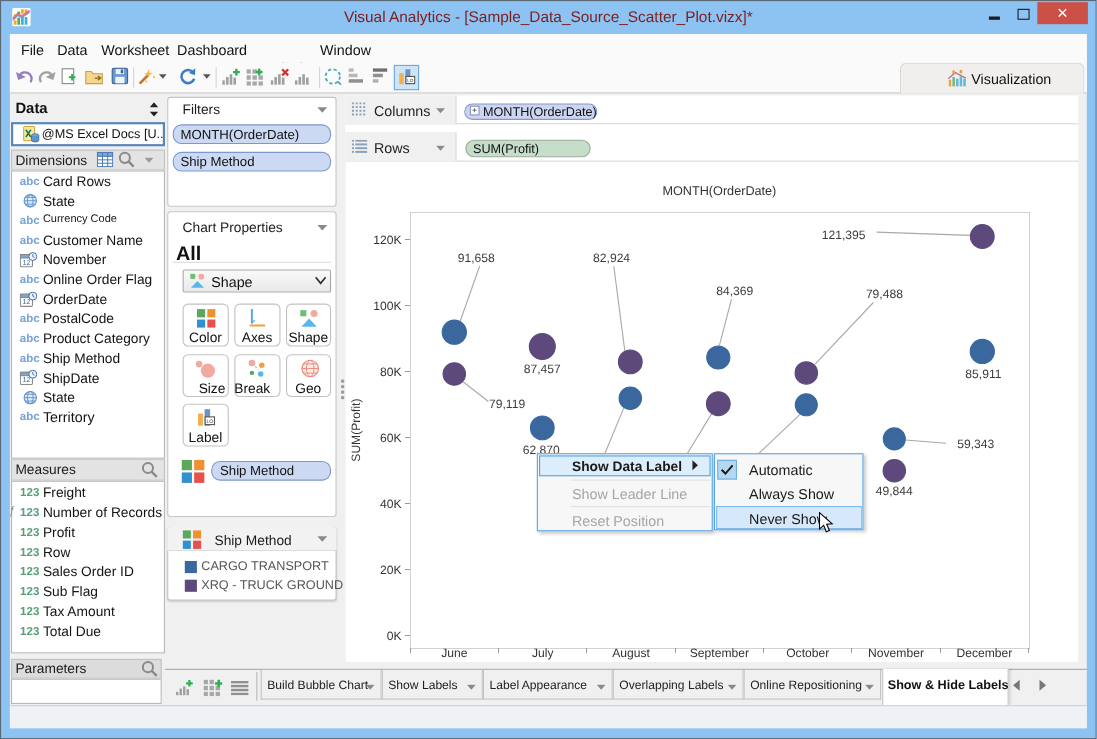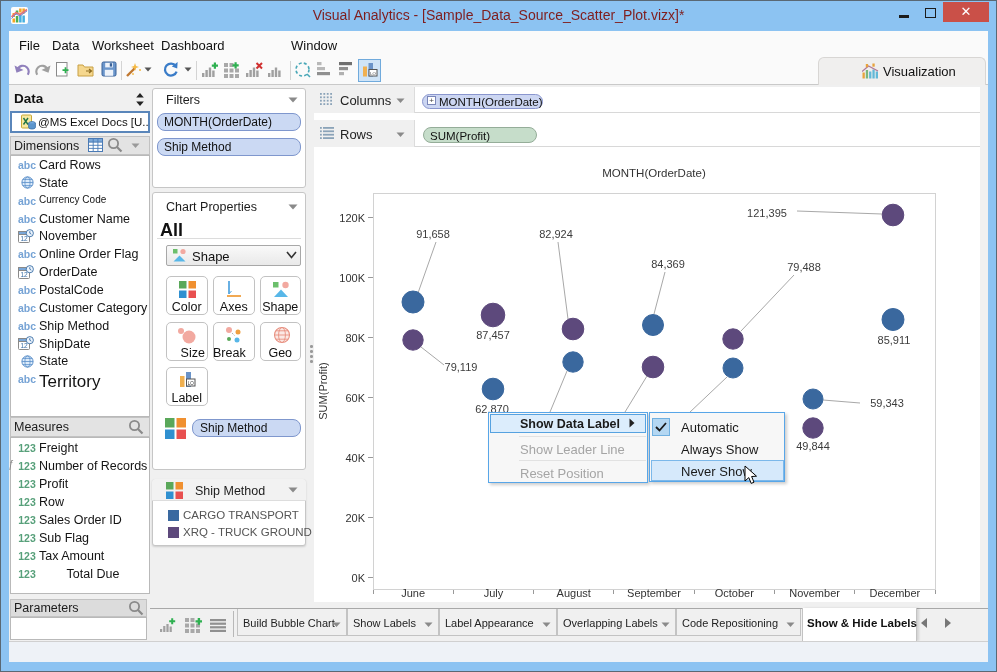--- a/index.html
+++ b/index.html
@@ -199,39 +199,39 @@
 <rect x="0.5" y="2.5" width="11" height="11" rx="1" fill="#fff" stroke="#8a8a8a"></rect>
 <rect x="0.5" y="2.5" width="11" height="3" fill="#7aa7d8" stroke="#8a8a8a"></rect>
 <text x="6" y="11.6" font-size="6.5" fill="#3a6ea5" text-anchor="middle" font-family="Liberation Sans">12</text>
 <circle cx="11.8" cy="4.2" r="3.6" fill="#eef5fd" stroke="#3a6ea5" stroke-width="0.9"></circle>
 <path d="M11.8 2.2 V4.2 L13.3 5.2" stroke="#3a6ea5" stroke-width="0.9" fill="none"></path>
 </svg>
 <div class="abs" style="left:39px;top:265.09999999999997px;width:108px;height:14px;font-size:12.5px;color:#141414;white-space:nowrap;">OrderDate</div>
 <div class="abs" style="left:17px;top:283.95px;width:20px;height:12px;font-size:10.5px;font-weight:bold;color:#76a3d5;text-align:center;">abc</div>
 <div class="abs" style="left:39px;top:282.95px;width:108px;height:14px;font-size:12.5px;color:#141414;white-space:nowrap;">PostalCode</div>
 <div class="abs" style="left:17px;top:301.8px;width:20px;height:12px;font-size:10.5px;font-weight:bold;color:#76a3d5;text-align:center;">abc</div>
-<div class="abs" style="left:39px;top:300.8px;width:108px;height:14px;font-size:12.5px;color:#141414;white-space:nowrap;">Customer Category</div>
+<div class="abs" style="left:39px;top:300.8px;width:108px;height:14px;font-size:12.5px;color:#141414;white-space:nowrap;">Product Category</div>
 <div class="abs" style="left:17px;top:319.65000000000003px;width:20px;height:12px;font-size:10.5px;font-weight:bold;color:#76a3d5;text-align:center;">abc</div>
 <div class="abs" style="left:39px;top:318.65000000000003px;width:108px;height:14px;font-size:12.5px;color:#141414;white-space:nowrap;">Ship Method</div>
 <svg class="abs" style="left:18px;top:336.00000000000006px" width="16" height="15" viewBox="0 0 16 15">
 <rect x="0.5" y="2.5" width="11" height="11" rx="1" fill="#fff" stroke="#8a8a8a"></rect>
 <rect x="0.5" y="2.5" width="11" height="3" fill="#7aa7d8" stroke="#8a8a8a"></rect>
 <text x="6" y="11.6" font-size="6.5" fill="#3a6ea5" text-anchor="middle" font-family="Liberation Sans">12</text>
 <circle cx="11.8" cy="4.2" r="3.6" fill="#eef5fd" stroke="#3a6ea5" stroke-width="0.9"></circle>
 <path d="M11.8 2.2 V4.2 L13.3 5.2" stroke="#3a6ea5" stroke-width="0.9" fill="none"></path>
 </svg>
 <div class="abs" style="left:39px;top:336.50000000000006px;width:108px;height:14px;font-size:12.5px;color:#141414;white-space:nowrap;">ShipDate</div>
 <svg class="abs" style="left:21px;top:354.8500000000001px" width="13" height="13" viewBox="0 0 13 13">
 <circle cx="6.5" cy="6.5" r="5.6" fill="#dcebfa" stroke="#5b8fc9" stroke-width="1"></circle>
 <ellipse cx="6.5" cy="6.5" rx="2.6" ry="5.6" fill="none" stroke="#5b8fc9" stroke-width="0.8"></ellipse>
 <path d="M0.9 6.5 H12.1 M1.7 3.4 H11.3 M1.7 9.6 H11.3" stroke="#5b8fc9" stroke-width="0.8" fill="none"></path>
 </svg>
 <div class="abs" style="left:39px;top:354.3500000000001px;width:108px;height:14px;font-size:12.5px;color:#141414;white-space:nowrap;">State</div>
 <div class="abs" style="left:17px;top:373.2000000000001px;width:20px;height:12px;font-size:10.5px;font-weight:bold;color:#76a3d5;text-align:center;">abc</div>
-<div class="abs" style="left:39px;top:372.2000000000001px;width:108px;height:14px;font-size:17px;color:#141414;white-space:nowrap;">Territory</div>
+<div class="abs" style="left:39px;top:372.2000000000001px;width:108px;height:14px;font-size:13px;color:#141414;white-space:nowrap;">Territory</div>
 <div class="abs" style="left:10px;top:417px;width:140px;height:20px;background:#e3e3e3;border:1px solid #c2c2c2;"></div>
 <div class="abs" style="left:14px;top:420px;width:70px;height:14px;font-size:12.5px;color:#1c1c1c;">Measures</div>
 <svg class="abs" style="left:128px;top:419px" width="16" height="16" viewBox="0 0 16 16">
 <circle cx="6.5" cy="6.5" r="4.6" fill="none" stroke="#8a8a8a" stroke-width="1.8"></circle>
 <line x1="10" y1="10" x2="14.5" y2="14.5" stroke="#8a8a8a" stroke-width="2.2"></line>
 </svg>
 <div class="abs" style="left:10px;top:437px;width:140px;height:157px;background:#fff;border:1px solid #b9b9b9;"></div>
 <div class="abs" style="left:17px;top:441.9px;width:20px;height:12px;font-size:10.5px;font-weight:bold;color:#57a07a;text-align:center;">123</div>
 <div class="abs" style="left:39px;top:440.9px;width:108px;height:14px;font-size:12.5px;color:#141414;white-space:nowrap;">Freight</div>
 <div class="abs" style="left:8px;top:459.4px;width:10px;height:12px;font-size:10px;font-style:italic;color:#8a8a8a;">ƒ</div>
@@ -241,21 +241,21 @@
 <div class="abs" style="left:39px;top:476.9px;width:108px;height:14px;font-size:12.5px;color:#141414;white-space:nowrap;">Profit</div>
 <div class="abs" style="left:17px;top:495.9px;width:20px;height:12px;font-size:10.5px;font-weight:bold;color:#57a07a;text-align:center;">123</div>
 <div class="abs" style="left:39px;top:494.9px;width:108px;height:14px;font-size:12.5px;color:#141414;white-space:nowrap;">Row</div>
 <div class="abs" style="left:17px;top:513.9px;width:20px;height:12px;font-size:10.5px;font-weight:bold;color:#57a07a;text-align:center;">123</div>
 <div class="abs" style="left:39px;top:512.9px;width:108px;height:14px;font-size:12.5px;color:#141414;white-space:nowrap;">Sales Order ID</div>
 <div class="abs" style="left:17px;top:531.9px;width:20px;height:12px;font-size:10.5px;font-weight:bold;color:#57a07a;text-align:center;">123</div>
 <div class="abs" style="left:39px;top:530.9px;width:108px;height:14px;font-size:12.5px;color:#141414;white-space:nowrap;">Sub Flag</div>
 <div class="abs" style="left:17px;top:549.9px;width:20px;height:12px;font-size:10.5px;font-weight:bold;color:#57a07a;text-align:center;">123</div>
 <div class="abs" style="left:39px;top:548.9px;width:108px;height:14px;font-size:12.5px;color:#141414;white-space:nowrap;">Tax Amount</div>
 <div class="abs" style="left:17px;top:567.9px;width:20px;height:12px;font-size:10.5px;font-weight:bold;color:#57a07a;text-align:center;">123</div>
-<div class="abs" style="left:39px;top:566.9px;width:108px;height:14px;font-size:12.5px;color:#141414;white-space:nowrap;text-align:center;">Total Due</div>
+<div class="abs" style="left:39px;top:566.9px;width:108px;height:14px;font-size:12.5px;color:#141414;white-space:nowrap;">Total Due</div>
 <div class="abs" style="left:10px;top:599px;width:137px;height:18px;background:#dcdcdc;border:1px solid #c2c2c2;"></div>
 <div class="abs" style="left:14px;top:601px;width:80px;height:14px;font-size:12.5px;color:#1c1c1c;">Parameters</div>
 <svg class="abs" style="left:128px;top:600px" width="16" height="16" viewBox="0 0 16 16">
 <circle cx="6.5" cy="6.5" r="4.6" fill="none" stroke="#8a8a8a" stroke-width="1.8"></circle>
 <line x1="10" y1="10" x2="14.5" y2="14.5" stroke="#8a8a8a" stroke-width="2.2"></line>
 </svg>
 <div class="abs" style="left:10px;top:617px;width:137px;height:23px;background:#fff;border:1px solid #b9b9b9;"></div>
 <div class="abs" style="left:153px;top:354px;width:2.5px;height:2.5px;background:#9a9a9a;border-radius:50%;"></div>
 <div class="abs" style="left:153px;top:359px;width:2.5px;height:2.5px;background:#9a9a9a;border-radius:50%;"></div>
 <div class="abs" style="left:153px;top:364px;width:2.5px;height:2.5px;background:#9a9a9a;border-radius:50%;"></div>
@@ -523,21 +523,21 @@
 <div class="abs" style="left:445px;top:617px;width:98px;height:13px;font-size:11px;color:#222;white-space:nowrap;">Label Appearance</div>
 <svg class="abs" style="left:542px;top:622px" width="9" height="6" viewBox="0 0 9 6">
 <path d="M0.5 0.5 L4.5 5 L8.5 0.5 Z" fill="#8a8a8a"></path>
   </svg>
 <div class="abs" style="left:557px;top:609px;width:119px;height:27px;background:#f0f0f0;border:1px solid #c3c3c3;border-top:none;"></div>
 <div class="abs" style="left:563px;top:617px;width:99px;height:13px;font-size:11px;color:#222;white-space:nowrap;">Overlapping Labels</div>
 <svg class="abs" style="left:661px;top:622px" width="9" height="6" viewBox="0 0 9 6">
 <path d="M0.5 0.5 L4.5 5 L8.5 0.5 Z" fill="#8a8a8a"></path>
   </svg>
 <div class="abs" style="left:676px;top:609px;width:125px;height:27px;background:#f0f0f0;border:1px solid #c3c3c3;border-top:none;"></div>
-<div class="abs" style="left:682px;top:617px;width:105px;height:13px;font-size:11px;color:#222;white-space:nowrap;">Code Repositioning</div>
+<div class="abs" style="left:682px;top:617px;width:105px;height:13px;font-size:11px;color:#222;white-space:nowrap;">Online Repositioning</div>
 <svg class="abs" style="left:786px;top:622px" width="9" height="6" viewBox="0 0 9 6">
 <path d="M0.5 0.5 L4.5 5 L8.5 0.5 Z" fill="#8a8a8a"></path>
   </svg>
 <div class="abs" style="left:802px;top:608px;width:115px;height:33px;background:#fff;border:1px solid #c3c3c3;border-top:none;border-bottom:none;box-shadow:2px 0 2px rgba(0,0,0,0.12);"></div>
 <div class="abs" style="left:807px;top:617px;width:110px;height:14px;font-size:11.5px;font-weight:bold;color:#111;white-space:nowrap;">Show &amp; Hide Labels</div>
 <svg class="abs" style="left:920px;top:617px" width="8" height="12" viewBox="0 0 8 12">
 <path d="M7 1 L1 6 L7 11 Z" fill="#777"></path>
   </svg>
 <svg class="abs" style="left:944px;top:617px" width="8" height="12" viewBox="0 0 8 12">
 <path d="M1 1 L7 6 L1 11 Z" fill="#777"></path>

